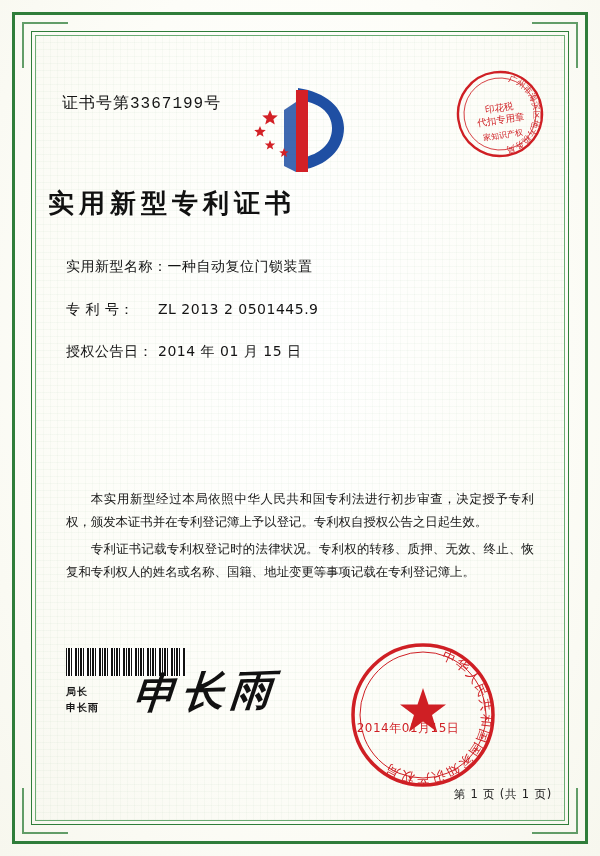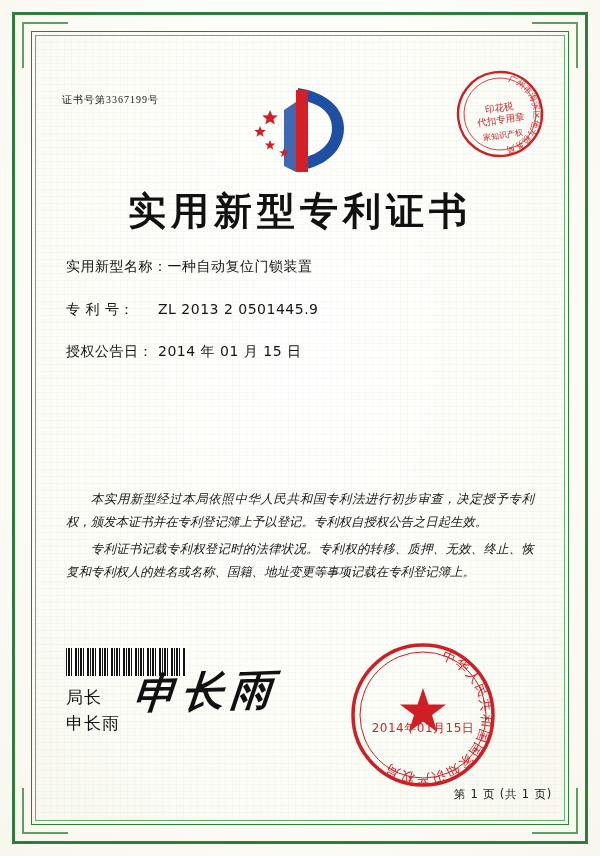--- a/index.html
+++ b/index.html
@@ -88,24 +88,24 @@
   .content {
     position: absolute;
     left: 48px; top: 48px; right: 48px; bottom: 48px;
   }
 
   
   .serial {
     position: absolute;
     left: 14px;
     top: 45px;
-    font-size: 10px;
+    font-size: 16px;
     letter-spacing: 1px;
     color: #141414;
-    font-family: Liberation Serif, serif;
+    font-family: Liberation Mono, monospace;
   }
 
   
   .emblem {
     position: absolute;
     left: 50%;
     top: 34px;
     transform: translateX(-50%);
     width: 120px;
     height: 96px;
@@ -119,22 +119,21 @@
     width: 92px;
     height: 92px;
     transform: rotate(-8deg);
   }
 
   
   .title {
     position: absolute;
     left: 0; right: 0;
     top: 138px;
-    text-align: center;
-    font-size: 38px;
+    font-size: 26px;
     font-weight: bold;
     letter-spacing: 5px;
     color: #111111;
     font-family: "DejaVu Sans", "Liberation Sans", sans-serif;
   }
 
   
   .fields {
     position: absolute;
     left: 18px;
@@ -164,21 +163,20 @@
     right: 14px;
     top: 440px;
     font-size: 12.4px;
     line-height: 1.85;
     color: #151515;
     text-align: justify;
   }
   .paragraphs p {
     margin: 0 4px 4px 0;
     text-indent: 2em;
-    font-style: italic;
   }
 
   
   .barcode {
     position: absolute;
     left: 18px;
     top: 600px;
     width: 120px;
     height: 28px;
     background-image: repeating-linear-gradient(
@@ -186,24 +184,25 @@
       #111 0 1px, #fff 1px 2px, #111 2px 4px, #fff 4px 5px,
       #111 5px 6px, #fff 6px 9px, #111 9px 11px, #fff 11px 12px
     );
   }
 
   
   .sig-block {
     position: absolute;
     left: 18px;
     top: 636px;
-    font-size: 17px;
+    font-size: 10px;
     line-height: 1.55;
     color: #141414;
     letter-spacing: 1px;
+    font-weight: bold;
   }
   .handwriting {
     position: absolute;
     left: 86px;
     top: 616px;
     font-size: 42px;
     font-family: "DejaVu Serif", "Liberation Serif", serif;
     font-style: italic;
     font-weight: bold;
     color: #111;
@@ -215,21 +214,21 @@
   
   .seal-main {
     position: absolute;
     left: 300px;
     top: 592px;
     width: 150px;
     height: 150px;
   }
   .seal-date {
     position: absolute;
-    left: 305px;
+    left: 290px;
     top: 672px;
     width: 140px;
     text-align: center;
     font-size: 12px;
     color: #cf1f24;
     letter-spacing: 0.5px;
     font-family: "DejaVu Sans", "Liberation Sans", sans-serif;
   }
 
   

